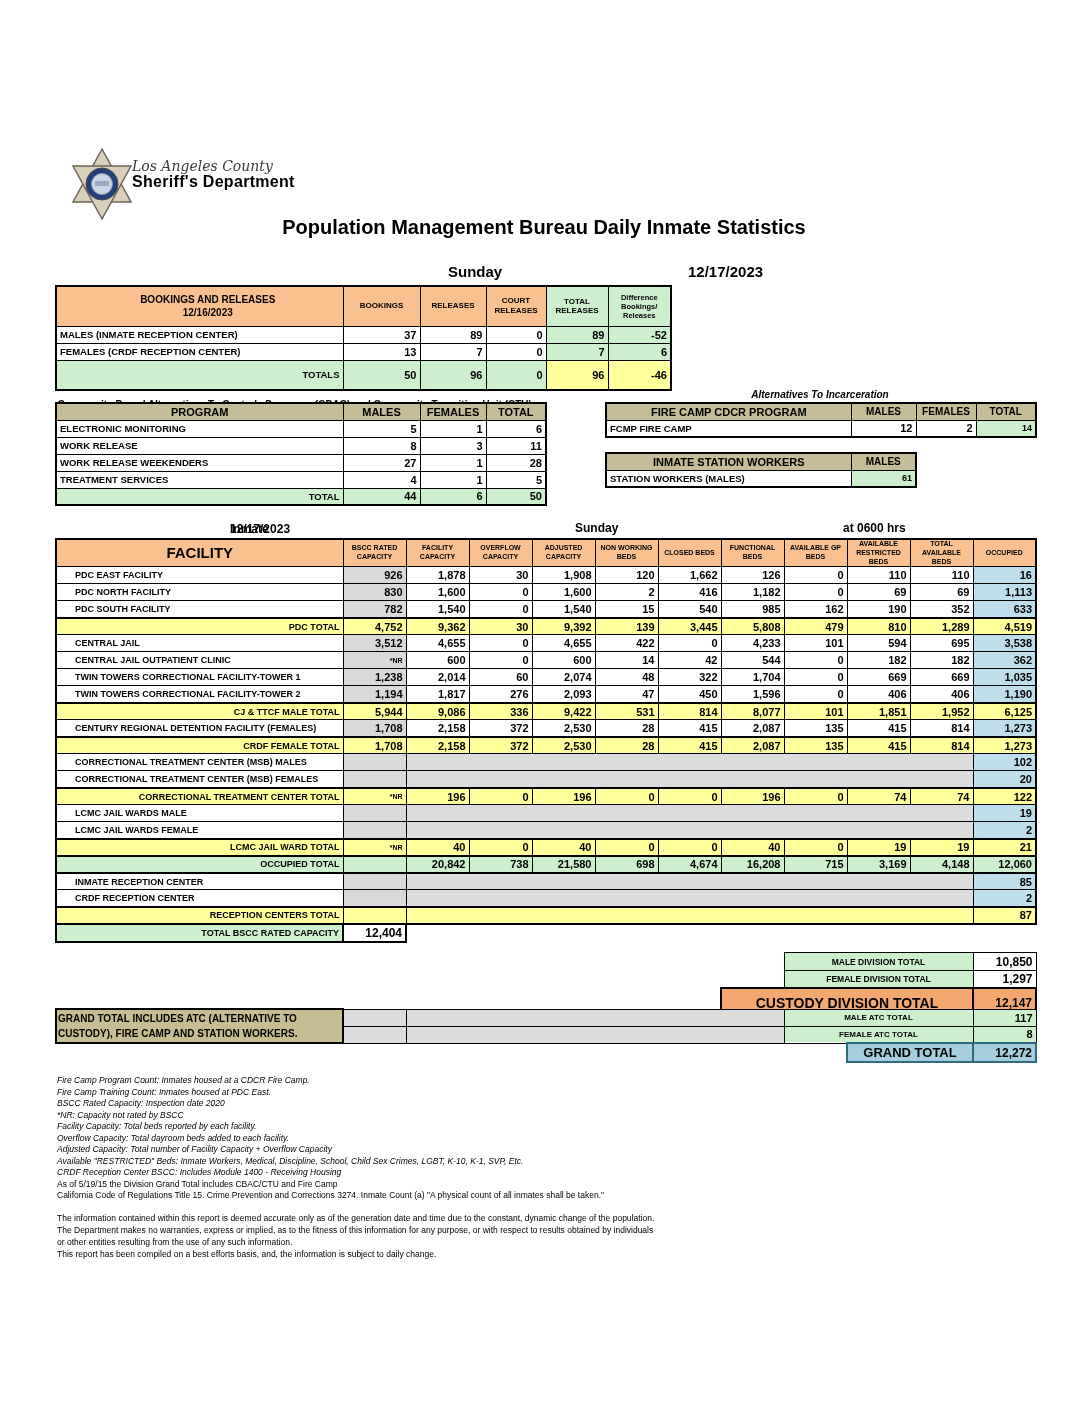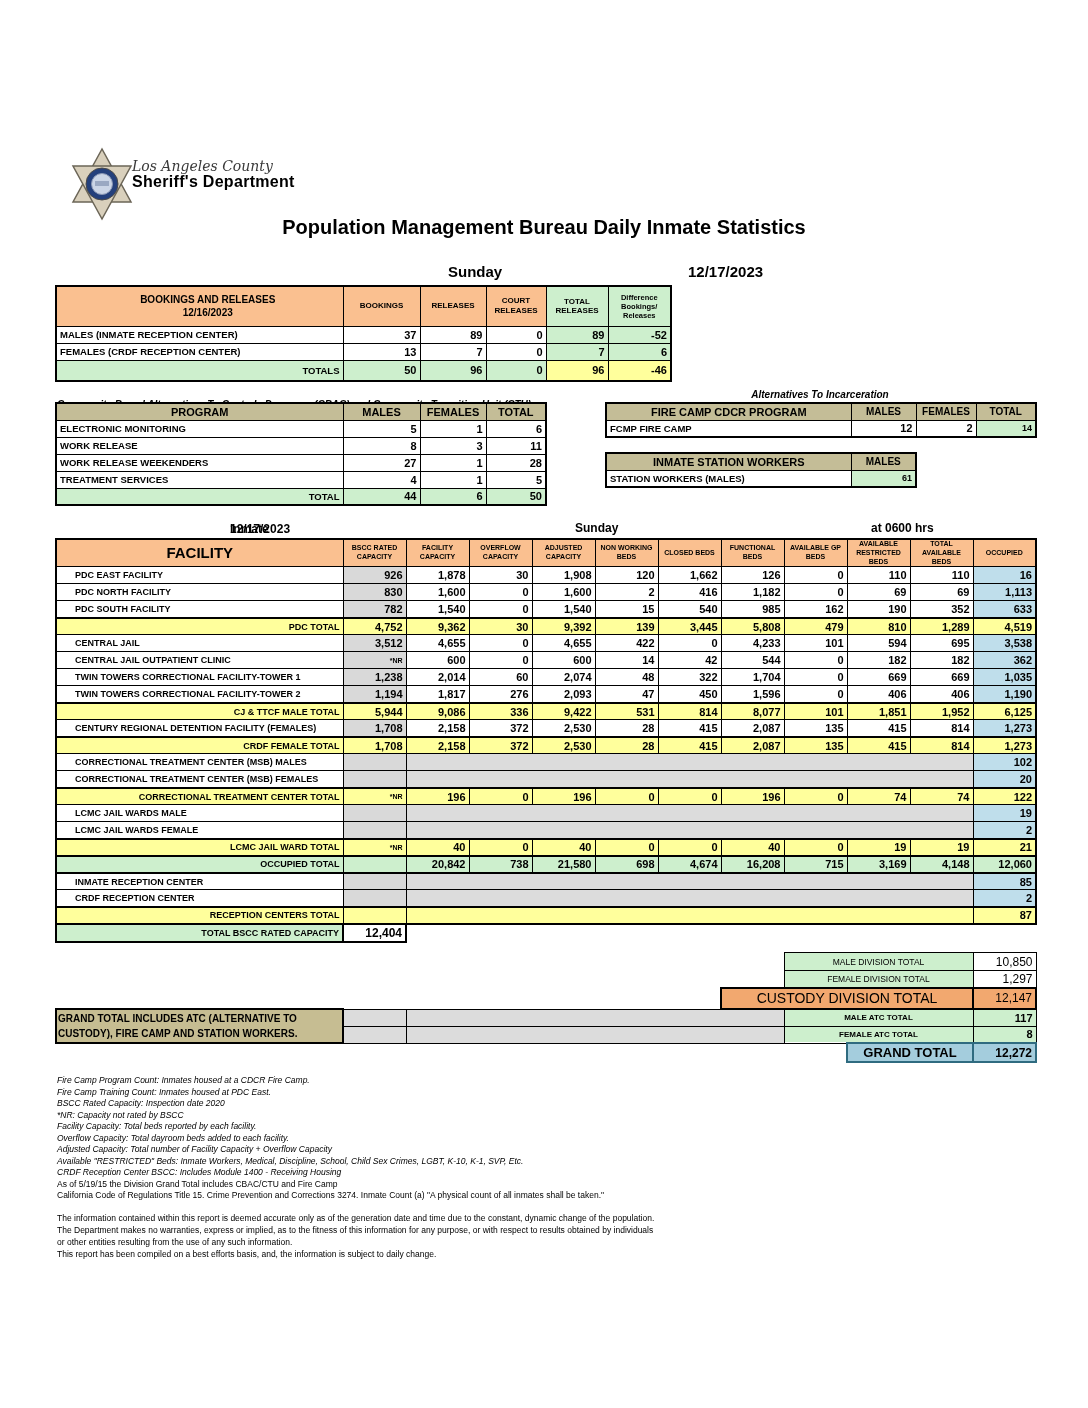--- a/index.html
+++ b/index.html
@@ -23,21 +23,21 @@
   .mini .hdr{background:#FAC090;font-size:8px;text-align:center;white-space:pre-line;padding:1px 0;line-height:1.25;}
   .mini .hdr2{background:#C4BD97;font-size:11px;text-align:center;}
   .mini .hgrn{background:#CDEFCD;font-size:8px;text-align:center;white-space:pre-line;line-height:1.2;}
   .mini .hdiff{font-size:7.5px;font-weight:bold;}
   .mini .ttl{font-size:10px;text-align:center;line-height:1.3;white-space:pre-line;padding-left:16px;}
   .mini .lbl{text-align:left;font-size:9.5px;padding-left:3px;background:#fff;}
   .mini .grn{background:#CDEFCD;}
   .mini .yel{background:#FFFF9C;}
   .mini .tlbl{text-align:right;font-size:9.5px;background:#CDEFCD;}
   .mini .sm{font-size:9px;}
-  tr.h17{height:17px;}tr.h18{height:18px;}tr.h19{height:21px;}tr.h40{height:40px;}
+  tr.h17{height:17px;}tr.h18{height:18px;}tr.h19{height:30px;}tr.h40{height:40px;}
   .sec-title{position:absolute;font-size:10px;font-weight:bold;font-style:italic;}
 
   
   .fac-section{position:absolute;left:55px;top:520px;width:980px;}
   .count-line{position:relative;height:18px;font-size:12px;font-weight:bold;}
   .count-line span{position:absolute;top:1px;}
   .fac{position:relative;}
   .fac td{border:1px solid #000;font-weight:bold;font-size:11px;text-align:right;padding:0 3px 0 1px;}
   .fac tr{height:17px;}
   .fac .hdr{background:#FAC090;font-size:7px;text-align:center;white-space:pre-line;
@@ -55,21 +55,21 @@
   .fac .edge-l{border-left-width:2px;}
   .fac .edge-r{border-right-width:2px;}
   .fac .edge-b{border-bottom-width:2px;}
   .fac tr.r-bscc{height:18px;}
   .fac tr.r-bscc .lbl{background:#CDEFCD;text-align:right;border-width:2px;}
   .fac tr.r-bscc .bval{font-size:12px;border-width:2px;}
   .fac tr.r-bscc .nob{border:none;background:#fff;}
 
   
   .div-tbl{position:absolute;left:665px;top:432px;}
-  .div-tbl td{font-weight:normal;margin-left:16px;}
+  .div-tbl td{font-weight:bold;margin-left:16px;}
   .div-tbl .d-sp{border:none;}
   .div-tbl .d-lbl{border:1px solid #000;background:#CDEFCD;font-size:8.5px;text-align:center;}
   .div-tbl .d-val{border:1px solid #000;background:#fff;font-size:12px;text-align:right;padding:0 3px;}
   .div-tbl .d-cust{border:2px solid #000;background:#F2A86F;font-size:14px;text-align:center;}
   .div-tbl .d-custval{border:2px solid #000;background:#F2A86F;font-size:12px;text-align:right;padding:0 3px;}
 
   
   .grand-tbl{position:absolute;left:55px;top:1008px;}
   .grand-tbl td{font-weight:bold;}
   .grand-tbl .g-note{border:2px solid #000;background:#C6BD92;font-size:10px;text-align:left;
@@ -242,21 +242,21 @@
     </tbody>
   </table>
 
   <div class="fac-section">
     <div class="count-line">
       <span style="left:175px;">
           <span>Inmate Count:</span> 
           <span>12/17/2023</span>
         </span>
       <span style="left:520px;">Sunday</span>
-      <span style="left:816px;">at 0600 hrs</span>
+      <span style="left:788px;">at 0600 hrs</span>
     </div>
     <table class="fac" style="width:980px;">
       <colgroup>
           <col style="width:287px">
           <col style="width:63px">
           <col style="width:63px">
           <col style="width:63px">
           <col style="width:63px">
           <col style="width:63px">
           <col style="width:63px">

